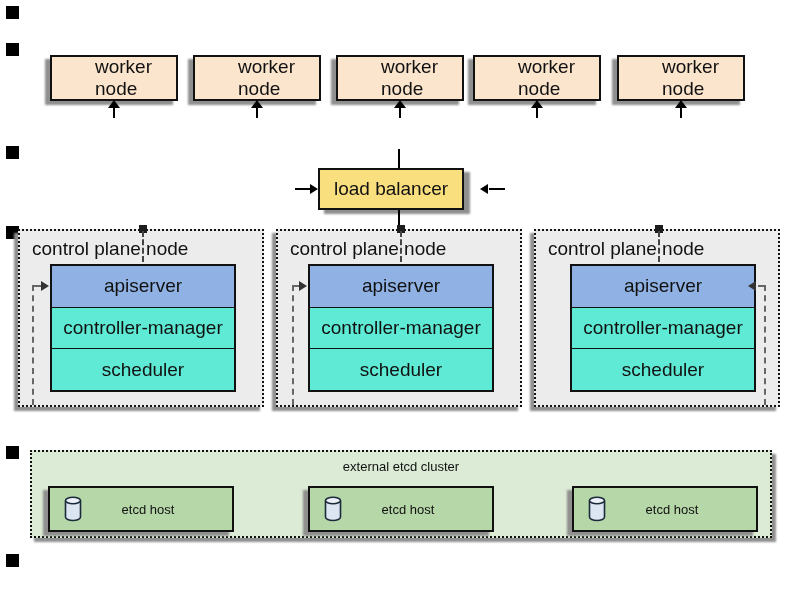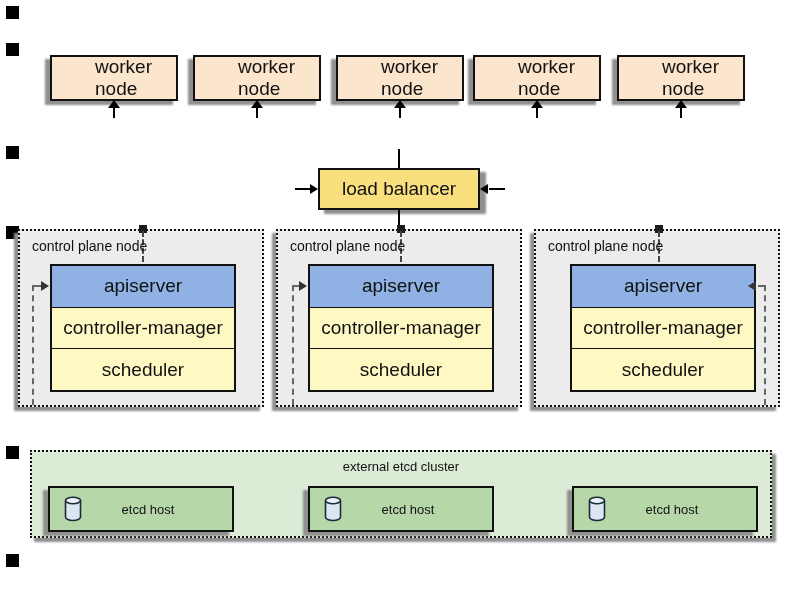--- a/index.html
+++ b/index.html
@@ -9,21 +9,21 @@
 
   
   .marker{width:13px;height:13px;background:#000;}
 
   
   .worker{width:128px;height:46px;top:55px;background:#FBE5CD;border:2px solid #111;
           box-shadow:-5px 4px 2px #8f8f8f;display:flex;align-items:center;justify-content:center;
           font-size:19px;padding-left:43px;}
 
   
-  .lb{left:318px;top:168px;width:162px;height:42px;background:#FADF7E;border:2px solid #111;
+  .lb{left:318px;top:168px;width:146px;height:42px;background:#FADF7E;border:2px solid #111;
       box-shadow:6px 4px 2px #8f8f8f;display:flex;align-items:center;justify-content:center;
       font-size:19px;}
 
   
   .vline{width:2px;background:#000;}
   .hline{height:2px;background:#000;}
   .arr-up{width:0;height:0;border-left:6px solid transparent;border-right:6px solid transparent;
           border-bottom:8px solid #000;}
   .arr-down{width:0;height:0;border-left:6px solid transparent;border-right:6px solid transparent;
           border-top:8px solid #000;}
@@ -32,27 +32,27 @@
   .arr-left{width:0;height:0;border-top:5px solid transparent;border-bottom:5px solid transparent;
           border-right:8px solid #000;}
   .arr-right-gray{width:0;height:0;border-top:5px solid transparent;border-bottom:5px solid transparent;
           border-left:8px solid #333;}
   .arr-left-gray{width:0;height:0;border-top:5px solid transparent;border-bottom:5px solid transparent;
           border-right:8px solid #333;}
 
   
   .cpn{top:229px;width:246px;height:178px;background:#ECECEC;border:2px dotted #111;
        box-shadow:-4px 4px 2px #8f8f8f;}
-  .cpn-label{position:absolute;left:12px;top:7px;font-size:14px;}
+  .cpn-label{position:absolute;left:12px;top:7px;font-size:19px;}
   .stack{position:absolute;left:30px;top:33px;width:182px;height:124px;border:2px solid #111;
          display:flex;flex-direction:column;}
   .comp{flex:1;display:flex;align-items:center;justify-content:center;font-size:19px;
         border-top:1px solid #111;}
   .comp:first-child{border-top:none;background:#8FB1E3;}
-  .comp.light{background:#fef9c3;}
+  .comp.light{background:#5eead4;}
   .cross-sq{position:absolute;top:-6px;width:8px;height:8px;background:#1c1c1c;}
   .drop-dash{position:absolute;top:0;width:0;height:31px;border-left:2px dashed #444;}
   .loop-v{position:absolute;width:0;border-left:2px dashed #666;}
   .loop-h{position:absolute;height:0;border-top:2px dashed #666;}
 
   
   .etcd-cluster{left:30px;top:450px;width:742px;height:88px;background:#DCEBD5;
         border:2px dotted #111;box-shadow:4px 4px 2px #8f8f8f;padding-left:8px;}
   .etcd-cluster-label{position:absolute;top:7px;left:0;width:100%;text-align:center;font-size:13px;}
   .host{position:absolute;top:34px;width:182px;height:42px;background:#B6D7A8;border:2px solid #111;

